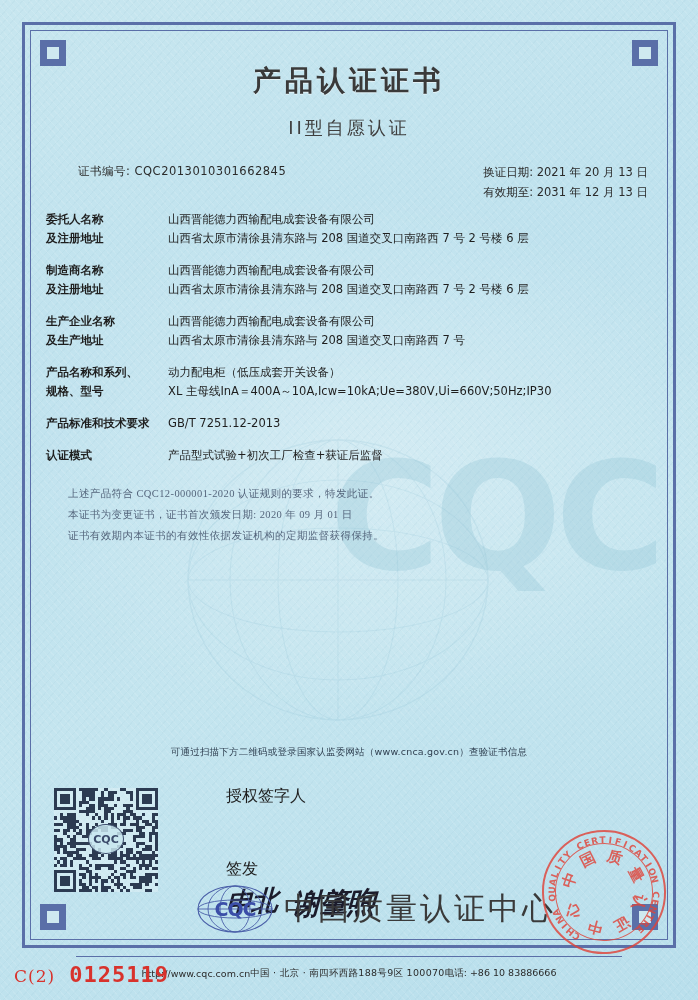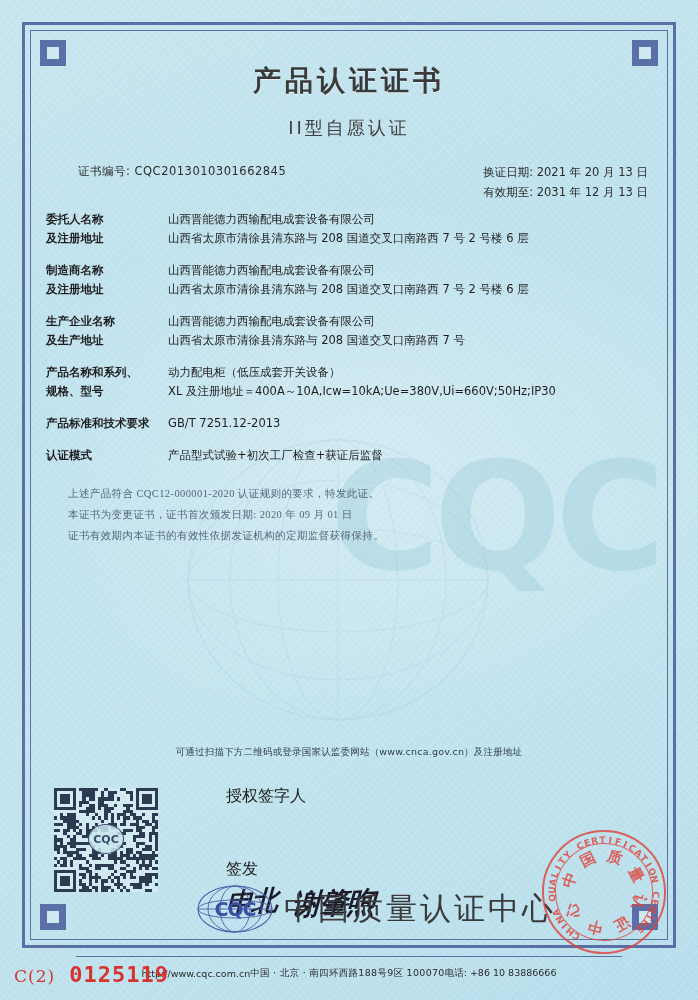--- a/index.html
+++ b/index.html
@@ -263,21 +263,21 @@
             <td></td>
             <td></td>
           </tr>
         <tr>
           <td class="lbl">
             <div>产品名称和系列、</div>
             <div>规格、型号</div>
           </td>
           <td class="val">
             <span class="l2">动力配电柜（低压成套开关设备）</span>
-            <span class="l2">XL 及注册地址＝400A～10A,Icw=10kA;Ue=380V,Ui=660V;50Hz;IP30</span>
+            <span class="l2">XL 主母线InA＝400A～10A,Icw=10kA;Ue=380V,Ui=660V;50Hz;IP30</span>
           </td>
         </tr>
         <tr class="spacer">
             <td></td>
             <td></td>
           </tr>
         <tr>
           <td class="lbl">
             <div>产品标准和技术要求</div>
           </td>
@@ -299,21 +299,21 @@
         </tr>
       </tbody>
     </table>
 
     <div class="notes">
       <div>上述产品符合 CQC12-000001-2020 认证规则的要求，特发此证。</div>
       <div>本证书为变更证书，证书首次颁发日期: 2020 年 09 月 01 日</div>
       <div>证书有效期内本证书的有效性依据发证机构的定期监督获得保持。</div>
     </div>
 
-    <div class="verify-line">可通过扫描下方二维码或登录国家认监委网站（www.cnca.gov.cn）及注册地址</div>
+    <div class="verify-line">可通过扫描下方二维码或登录国家认监委网站（www.cnca.gov.cn）查验证书信息</div>
 
     <div class="qr">
       <svg class="qrbox" viewBox="0 0 33 33" shape-rendering="crispEdges">
         <rect width="33" height="33" fill="rgba(255,255,255,0.25)"></rect>
         <g fill="#2c3b52" id="qrcells">
             <rect x="0" y="0" width="1" height="1"></rect>
             <rect x="1" y="0" width="1" height="1"></rect>
             <rect x="2" y="0" width="1" height="1"></rect>
             <rect x="3" y="0" width="1" height="1"></rect>
             <rect x="4" y="0" width="1" height="1"></rect>

